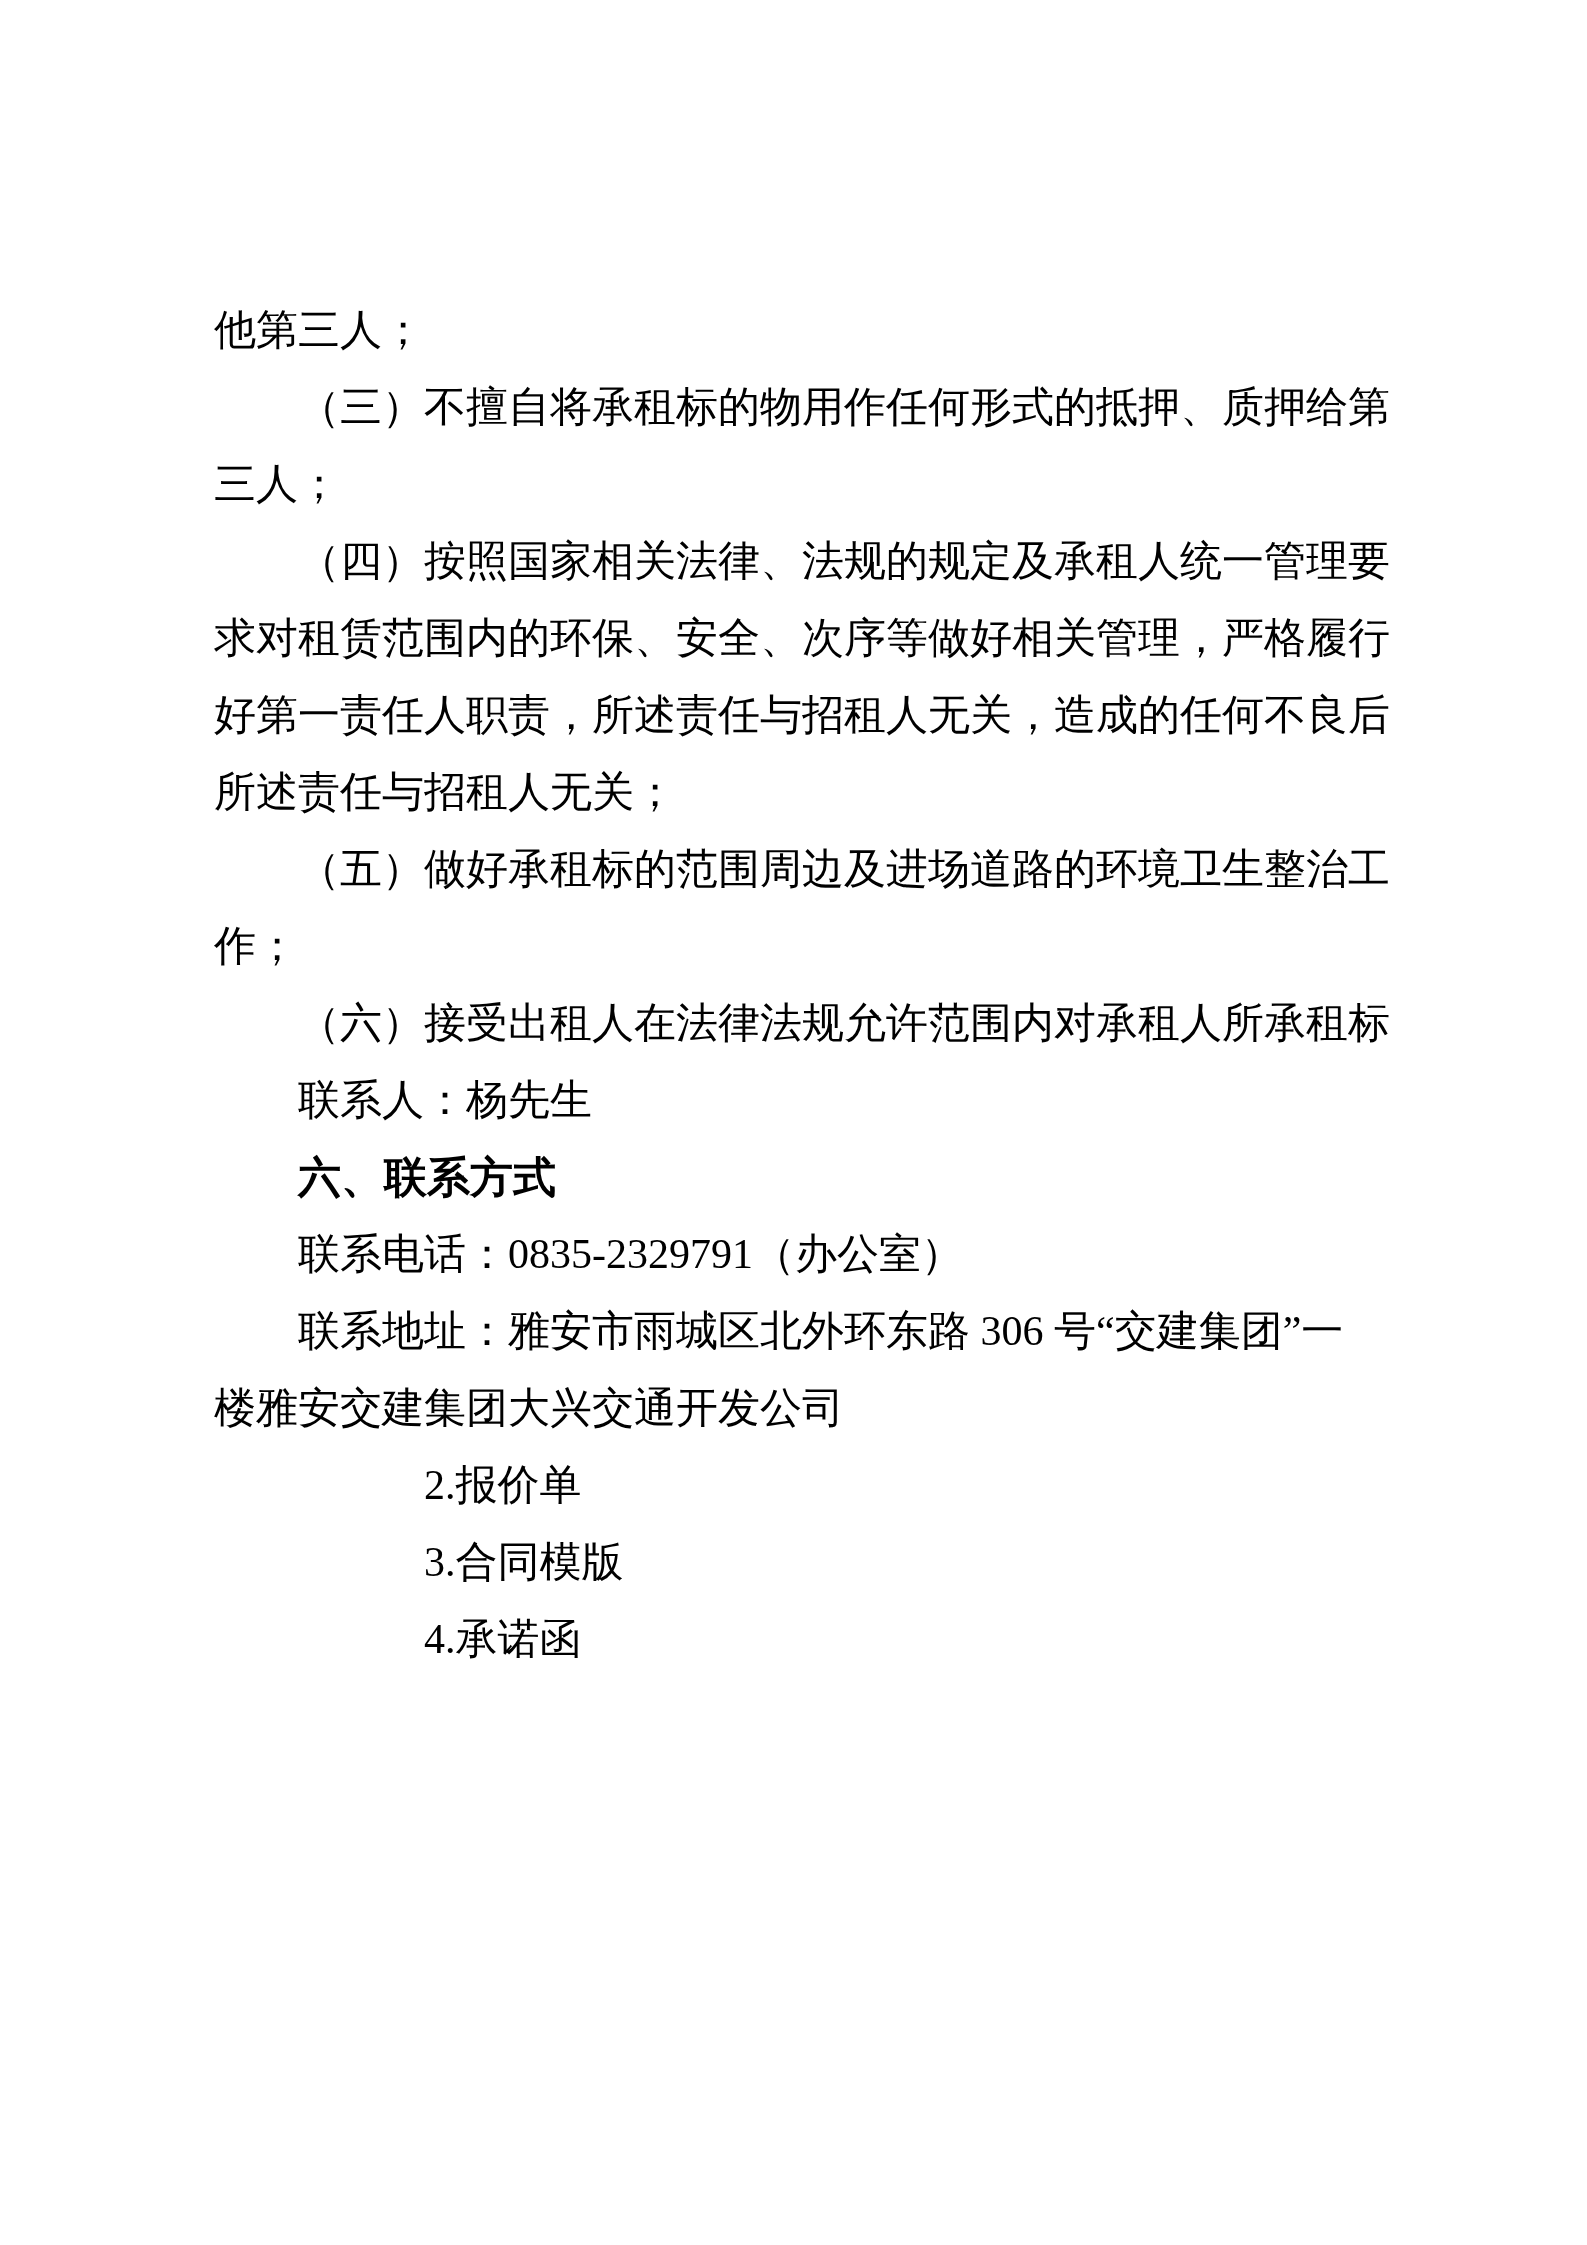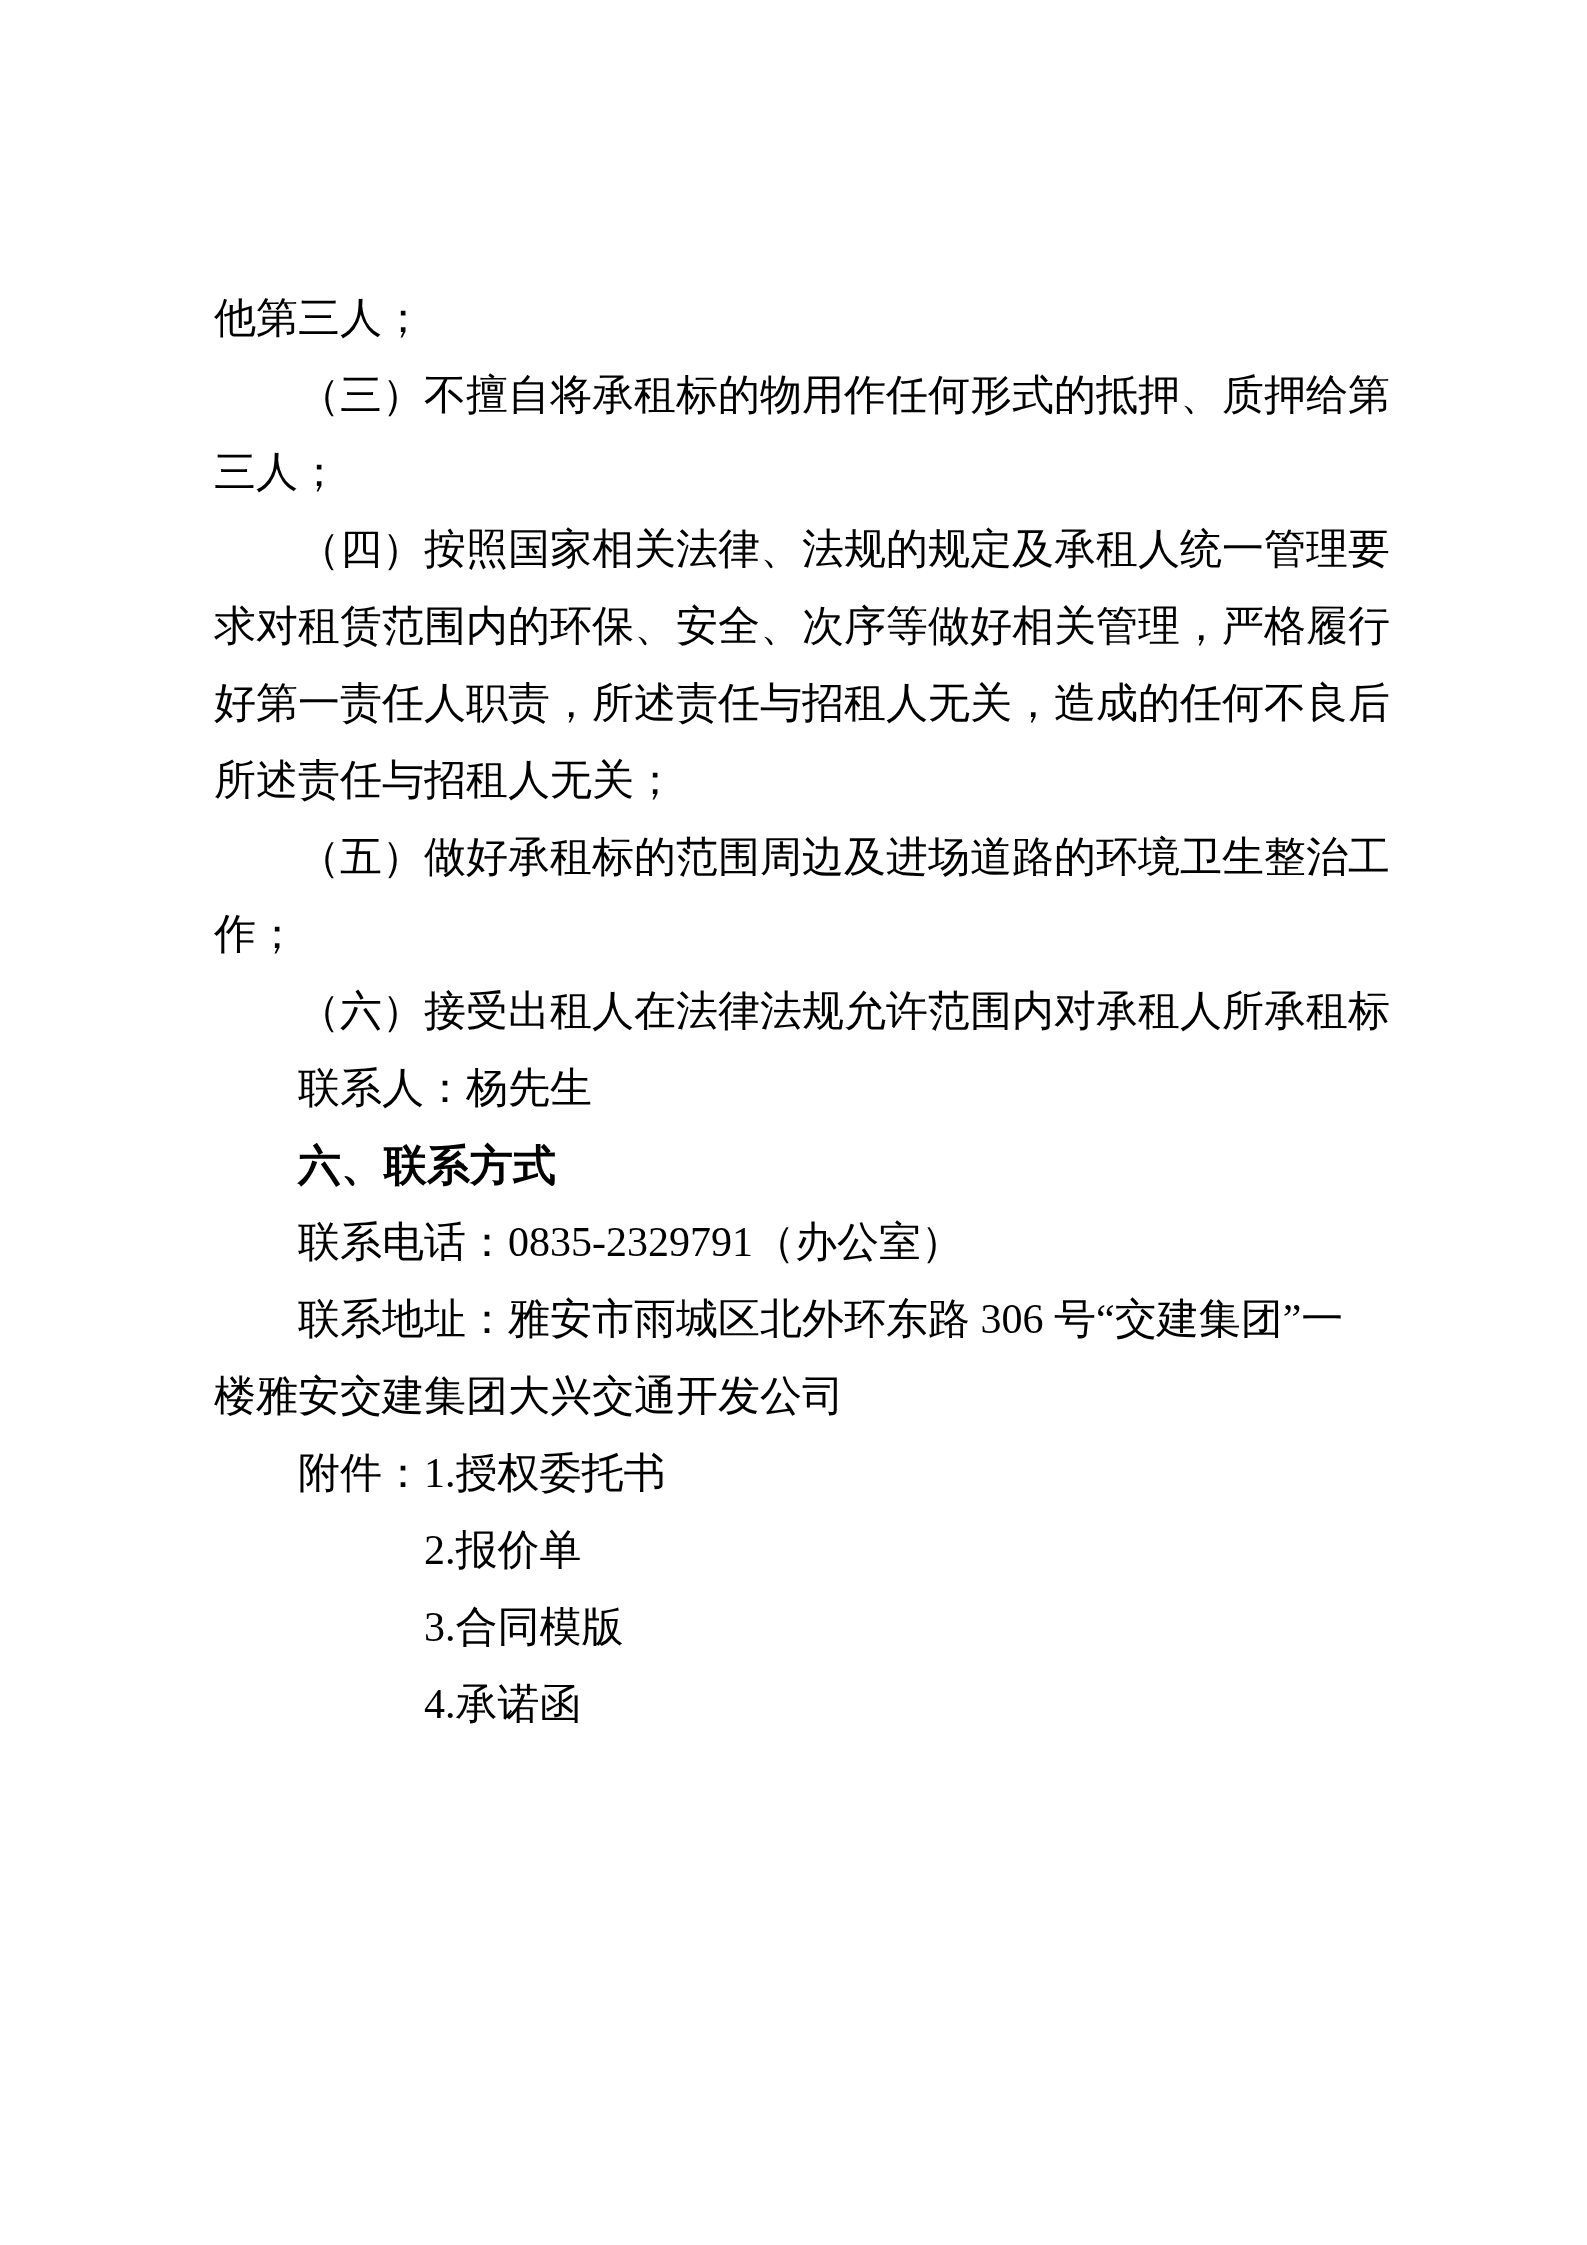--- a/index.html
+++ b/index.html
@@ -17,21 +17,21 @@
     position: absolute;
     left: 0;
     top: 0;
     width: 1587px;
     height: 2245px;
     background: #ffffff;
   }
   .text-block {
     position: absolute;
     left: 214px;
-    top: 280px;
+    top: 292px;
     width: 1200px;
     color: #000000;
     font-family: "Liberation Serif", "DejaVu Serif", serif;
     font-size: 42px;
     line-height: 77px;
   }
   .line {
     white-space: pre-wrap;
     text-indent: 0;
   }
@@ -57,18 +57,17 @@
       <div class="line indent-0">好第一责任人职责，所述责任与招租人无关，造成的任何不良后</div>
       <div class="line indent-0">所述责任与招租人无关；</div>
       <div class="line indent-2">（五）做好承租标的范围周边及进场道路的环境卫生整治工</div>
       <div class="line indent-0">作；</div>
       <div class="line indent-2">（六）接受出租人在法律法规允许范围内对承租人所承租标</div>
       <div class="line indent-2">联系人：杨先生</div>
       <div class="line indent-2 heading">六、联系方式</div>
       <div class="line indent-2">联系电话：0835-2329791（办公室）</div>
       <div class="line indent-2">联系地址：雅安市雨城区北外环东路 306 号“交建集团”一</div>
       <div class="line indent-0">楼雅安交建集团大兴交通开发公司</div>
-      <div class="line indent-2">附件：1.授权委托书</div>
       <div class="line indent-5">2.报价单</div>
       <div class="line indent-5">3.合同模版</div>
       <div class="line indent-5">4.承诺函</div>
     </div>
 </div>
 
 </body></html>

